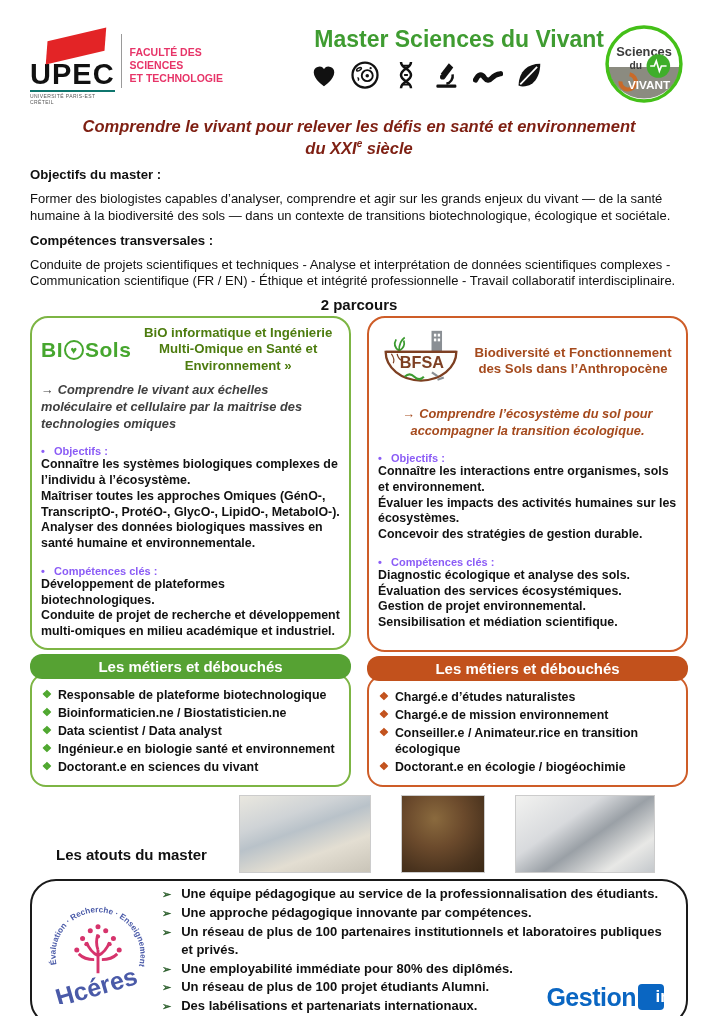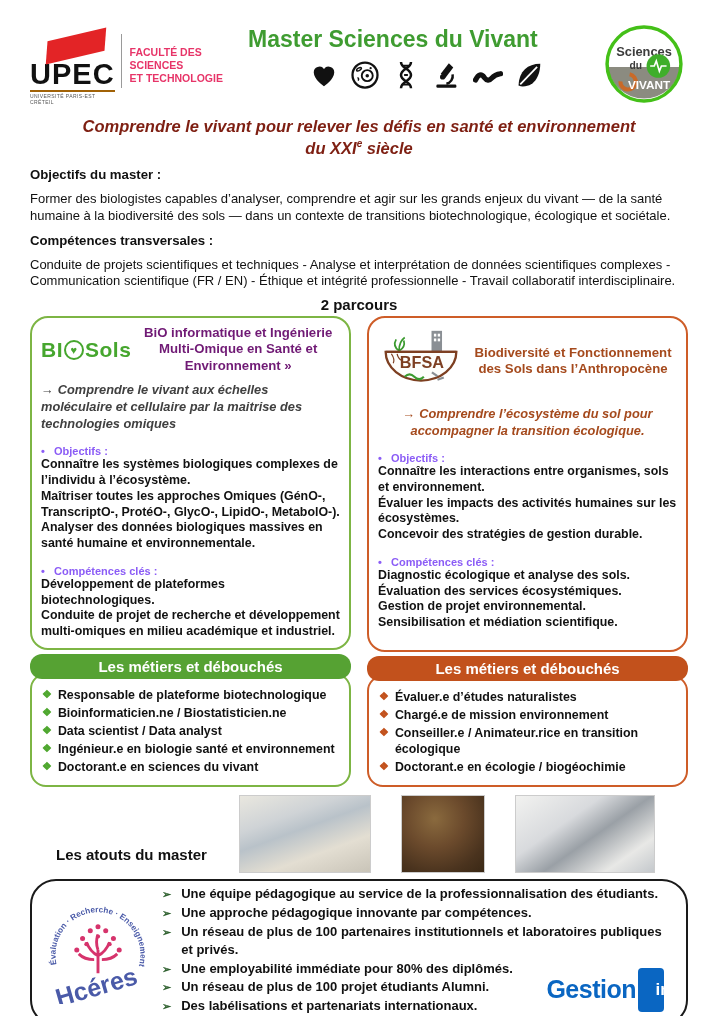--- a/index.html
+++ b/index.html
@@ -6,25 +6,25 @@
   html,body { background:#888; }
   body { font-family:"Liberation Sans", sans-serif; }
   .page { position:relative; width:718px; height:1016px; background:#fff; margin:0 auto; overflow:hidden; }
   .content { padding:24px 30px 0 30px; }
 
   
   .header { display:flex; align-items:flex-start; }
   .upec-block { display:flex; width:218px; flex:none; }
   .upec-logo { width:92px; position:relative; padding-top:4px; }
   .upec-flag { width:56px; height:24px; background:#e32426; transform:skewX(-18deg) rotate(-14deg); margin:6px 0 2px 18px; }
-  .upec-word { font-size:29px; font-weight:700; letter-spacing:1px; color:#111; line-height:1; border-bottom:2px solid #a16207; display:inline-block; padding-bottom:1px; }
+  .upec-word { font-size:29px; font-weight:700; letter-spacing:1px; color:#111; line-height:1; border-bottom:2px solid #0f766e; display:inline-block; padding-bottom:1px; }
   .upec-sub { font-size:5px; color:#555; letter-spacing:.4px; margin-top:1px; }
   .upec-divider { width:1px; background:#9a9a9a; height:54px; margin:10px 8px 0 6px; }
   .faculty { color:#e73468; font-weight:700; font-size:10.5px; line-height:1.25; padding-top:22px; }
-  .center-block { flex:1; text-align:left; padding-top:2px; }
+  .center-block { flex:1; text-align:right; padding-top:2px; }
   .master-title { color:#3f9c31; font-size:23px; font-weight:700; }
   .icons-row { display:flex; justify-content:center; gap:11px; margin-top:7px; }
   .hicon svg { width:30px; height:30px; display:block; }
   .badge-block { width:84px; flex:none; }
 
   
   .tagline { margin-top:8px; text-align:center; color:#7e1f12; font-weight:700; font-style:italic; font-size:16.5px; line-height:1.3; }
   .tagline sup { font-size:10px; }
 
   
@@ -34,21 +34,21 @@
   .parcours-label { text-align:center; font-size:15px; font-weight:700; margin-top:6px; }
 
   
   .parcours-row { display:flex; gap:16px; margin-top:3px; }
   .pcol { flex:1; display:flex; flex-direction:column; min-width:0; }
   .pbox { flex:1; border:2.5px solid; border-radius:18px; padding:7px 9px 8px 9px; }
   .pcol.green .pbox { border-color:#7db544; }
   .pcol.orange .pbox { border-color:#ce5d28; }
   .pbox-head { display:flex; align-items:center; gap:5px; }
   .pbox-title { flex:1; text-align:center; font-weight:700; font-size:13.2px; line-height:1.25; }
-  .pcol.green .pbox-title { color:#701a75; }
+  .pcol.green .pbox-title { color:#4d7c0f; }
   .pcol.orange .pbox-title { color:#a54a1d; }
   .biomics-logo { display:flex; align-items:center; color:#46a62e; font-weight:700; font-size:21px; letter-spacing:.5px; flex:none; }
   .biomics-o { width:20px; height:20px; border:2.2px solid #46a62e; border-radius:50%; display:flex; align-items:center; justify-content:center; font-size:11px; color:#46a62e; margin:0 1px; }
   .pitch { margin-top:8px; font-style:italic; font-weight:700; font-size:12.8px; line-height:1.3; }
   .pcol.green .pitch { color:#404040; text-align:left; }
   .pcol.orange .pitch { color:#a54a1d; text-align:center; }
   .inbox-heading { font-size:11px; font-weight:700; color:#8b5cf6; margin-top:13px; }
   .inbox-heading::before { content:"•   "; white-space:pre; }
   .inbox-line { font-size:12.4px; font-weight:700; color:#111; line-height:1.27; }
 
@@ -73,21 +73,21 @@
   .photo.lab { width:132px; background:linear-gradient(160deg,#e9e7df 0%,#cfd3d6 30%,#b9c2c9 45%,#e3ded2 70%,#c9c4b8 100%); }
   .photo.soil { width:84px; background:radial-gradient(circle at 40% 30%,#8a6a3e 0%,#6b4a2c 40%,#4a331e 75%,#3a2815 100%); }
   .photo.micro { width:140px; background:linear-gradient(145deg,#f2f2f0 0%,#d8dadd 35%,#9aa0a6 55%,#e8e8e6 80%,#c4c8cc 100%); }
 
   .atouts-box { border:2px solid #1a1a1a; border-radius:26px; margin-top:6px; padding:4px 16px 6px 10px; display:flex; align-items:center; gap:8px; position:relative; }
   .atouts-list { flex:1; padding-bottom:2px; }
   .aitem { display:flex; gap:10px; font-size:13px; font-weight:700; color:#111; line-height:1.42; }
   .arrow-bullet { flex:none; color:#2d5f2d; font-size:11px; line-height:1.7; }
   .linkedin { position:absolute; right:22px; bottom:12px; display:flex; align-items:center; }
   .li-word { color:#0a66c2; font-weight:700; font-size:25px; letter-spacing:-.5px; }
-  .li-in { background:#0a66c2; color:#fff; font-weight:700; font-size:17px; width:26px; height:44px; border-radius:4px; display:flex; align-items:center; justify-content:center; margin-left:2px;padding-left:24px; }
+  .li-in { background:#0a66c2; color:#fff; font-weight:700; font-size:17px; width:26px; height:26px; border-radius:4px; display:flex; align-items:center; justify-content:center; margin-left:2px;padding-left:24px; }
   .seg { margin-right:4px; }
 </style>
 </head>
 <body>
 
 <div class="page">
   <div class="content">
 
     <div class="header">
       <div class="upec-block">
@@ -257,21 +257,21 @@
           <div class="inbox-line">Diagnostic écologique et analyse des sols.</div>
           <div class="inbox-line">Évaluation des services écosystémiques.</div>
           <div class="inbox-line">Gestion de projet environnemental.</div>
           <div class="inbox-line">Sensibilisation et médiation scientifique.</div>
         </div>
         <div class="metiers">
           <div class="metiers-banner">Les métiers et débouchés</div>
           <div class="metiers-box">
             <div class="mitem">
                 <span class="diamond">❖</span>
-                <span>Évaluer.e d’études naturalistes</span>
+                <span>Chargé.e d’études naturalistes</span>
               </div>
             <div class="mitem">
                 <span class="diamond">❖</span>
                 <span>Chargé.e de mission environnement</span>
               </div>
             <div class="mitem">
                 <span class="diamond">❖</span>
                 <span>Conseiller.e / Animateur.rice en transition écologique</span>
               </div>
             <div class="mitem">

